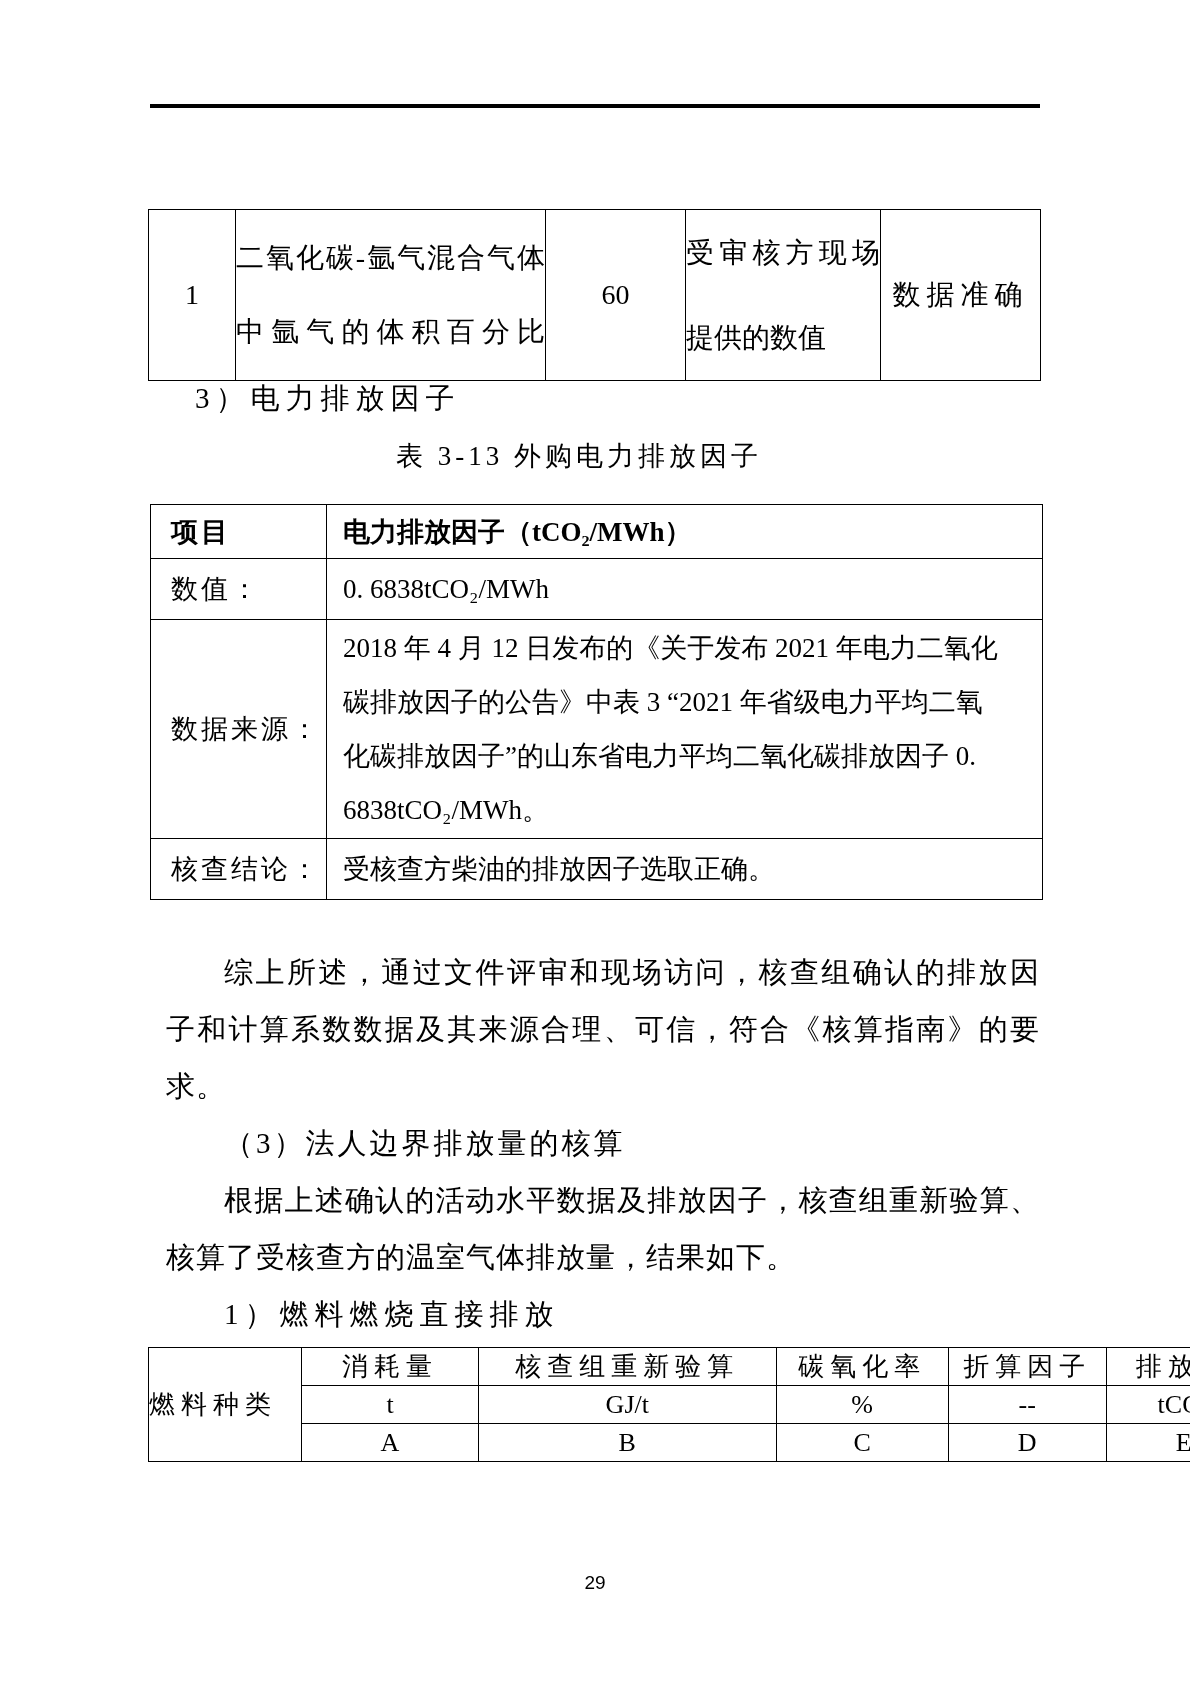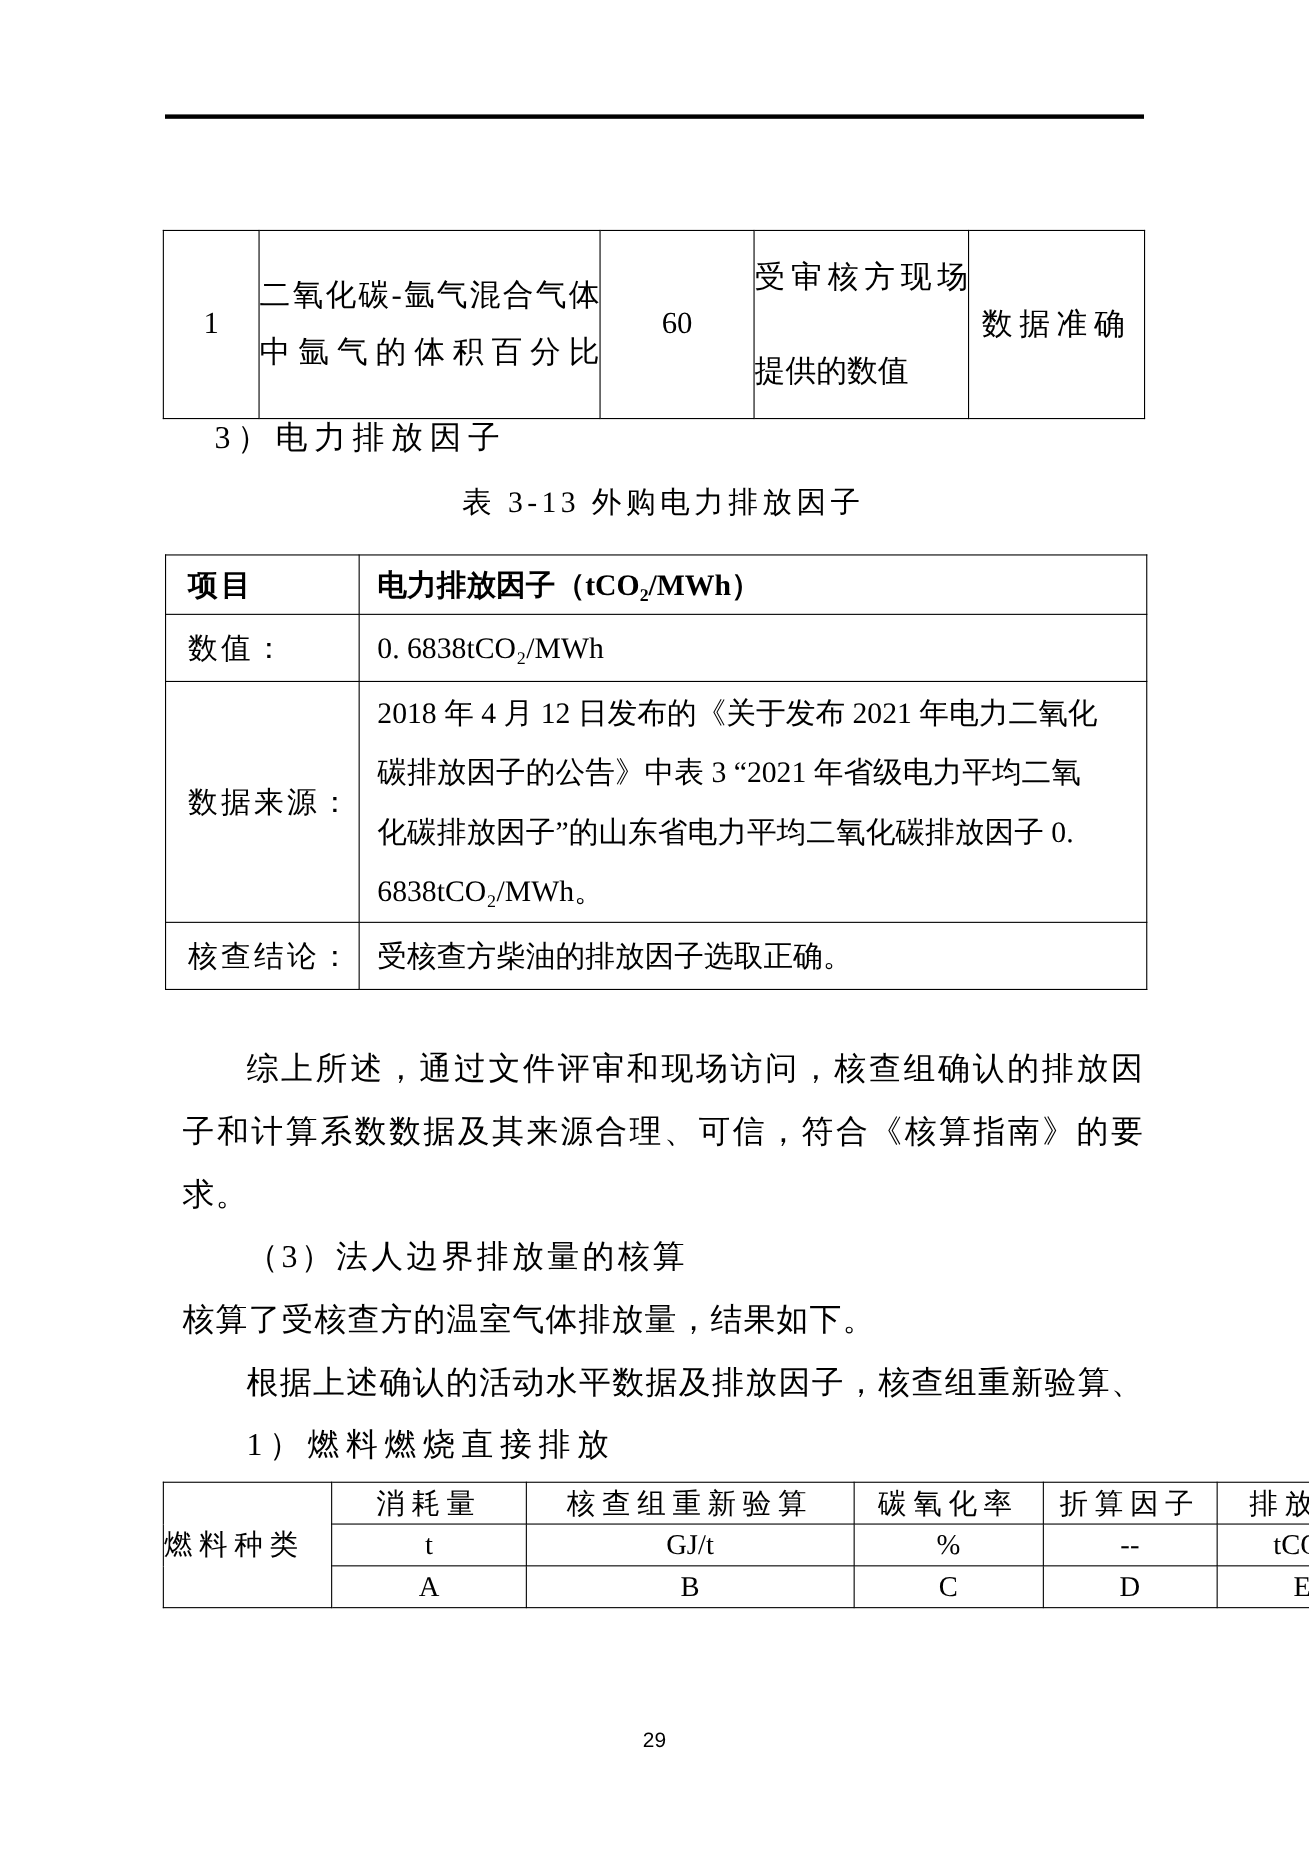--- a/index.html
+++ b/index.html
@@ -16,28 +16,28 @@
     position:absolute;left:150px;top:104px;width:890px;height:0;
     border-top:4px solid #000;
   }
   
   table.tbl{border-collapse:collapse;table-layout:fixed;}
   table.tbl td{border:1.8px solid #000;padding:0;vertical-align:middle;}
   
   .tbl-top{position:absolute;left:148px;top:209px;width:892px;font-size:28px;}
   .tbl-top td{height:137px;}
   .td-no{text-align:center;}
-  .td-item{padding:0 14px;text-align:justify;text-align-last:justify;line-height:52px;}
+  .td-item{padding:0 14px;text-align:justify;text-align-last:justify;line-height:74px;}
   .td-val{text-align:center;}
   .td-src{padding:0 12px;text-align:justify;line-height:85px;}
   .td-concl{text-align:center;letter-spacing:6px;}
   
   .h-sub{position:absolute;left:195px;font-size:29px;letter-spacing:6px;line-height:32px;}
   .h-sub3{top:382px;}
-  .caption{position:absolute;left:158px;top:438px;width:890px;text-align:center;
+  .caption{position:absolute;left:134px;top:438px;width:890px;text-align:center;
            font-size:27px;letter-spacing:4px;}
   
   .tbl-ef{position:absolute;left:150px;top:504px;width:892px;font-size:27px;}
   .tbl-ef td{padding:0;}
   .tbl-ef .td-label{padding-left:20px;letter-spacing:3px;}
   .tbl-ef .td-content{padding-left:16px;padding-right:10px;}
   .tbl-ef tr.r-head td{height:53px;font-weight:bold;}
   .tbl-ef tr.r-value td{height:60px;}
   .tbl-ef tr.r-source td{height:218px;}
   .tbl-ef tr.r-concl td{height:60px;}
@@ -117,22 +117,22 @@
       <td class="td-content">受核查方柴油的排放因子选取正确。</td>
     </tr>
   </tbody>
     </table>
 
   <div class="body-text">
     <div class="body-line full indent">综上所述，通过文件评审和现场访问，核查组确认的排放因</div>
     <div class="body-line full">子和计算系数数据及其来源合理、可信，符合《核算指南》的要</div>
     <div class="body-line">求。</div>
     <div class="body-line indent hpar">（3）法人边界排放量的核算</div>
+    <div class="body-line full indent">根据上述确认的活动水平数据及排放因子，核查组重新验算、</div>
     <div class="body-line">核算了受核查方的温室气体排放量，结果如下。</div>
-    <div class="body-line full indent">根据上述确认的活动水平数据及排放因子，核查组重新验算、</div>
     <div class="body-line indent hsub">1）燃料燃烧直接排放</div>
   </div>
 
   <table class="tbl tbl-fuel">
     <colgroup>
         <col style="width:127px">
         <col style="width:147px">
         <col style="width:247px">
         <col style="width:143px">
         <col style="width:131px">

